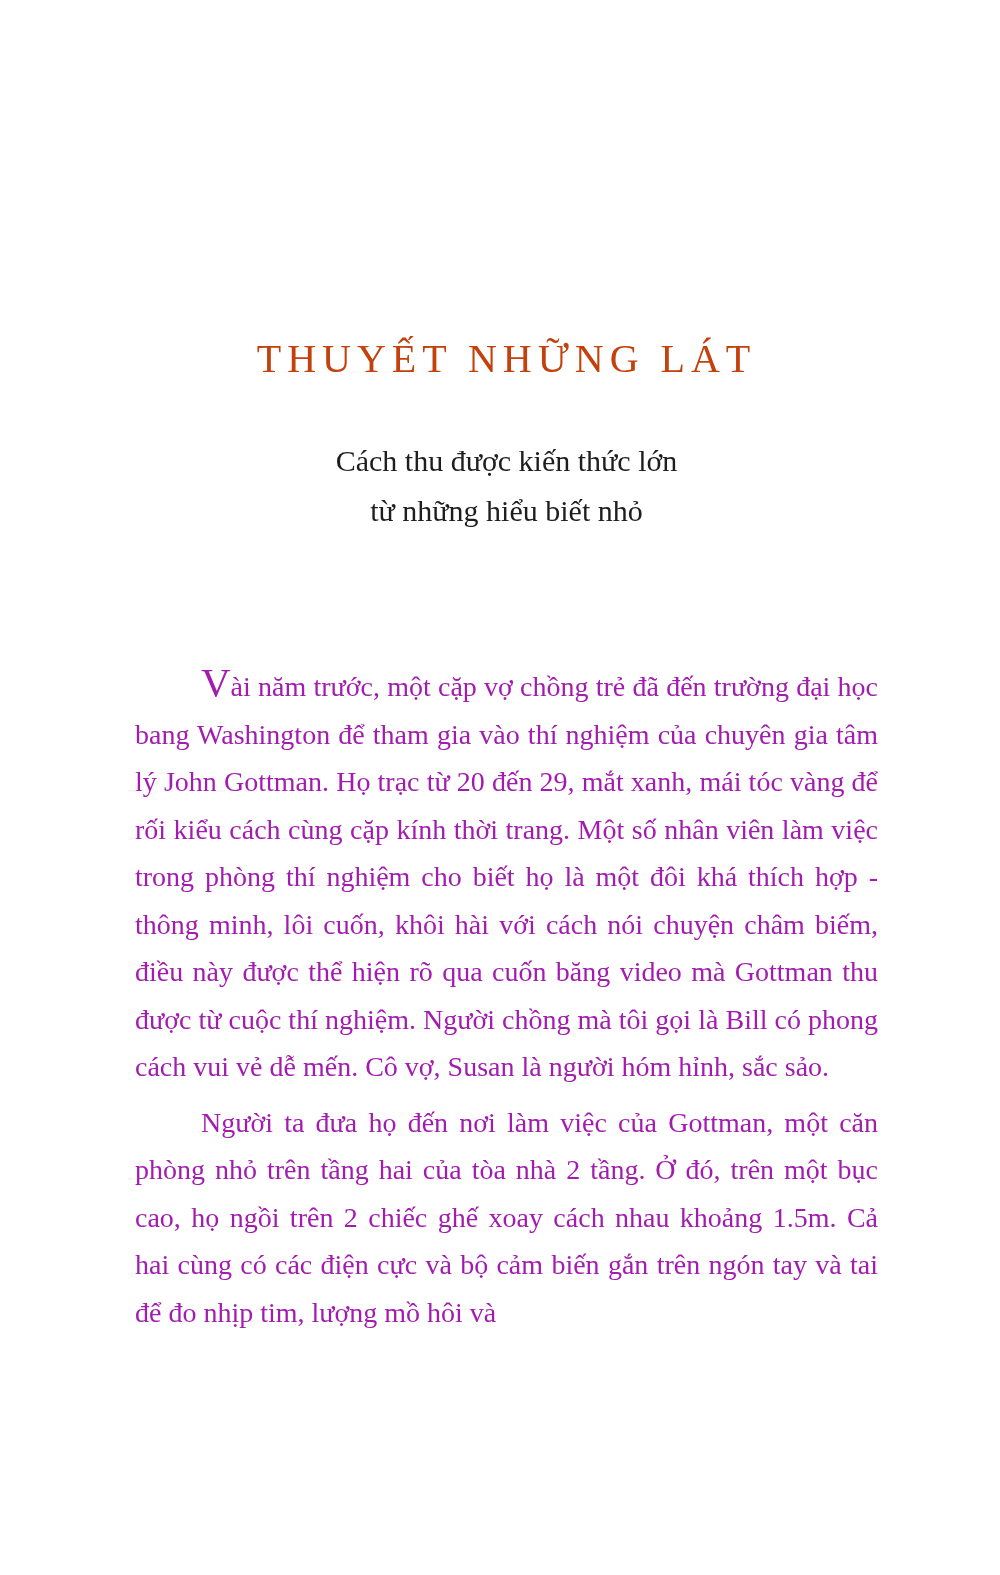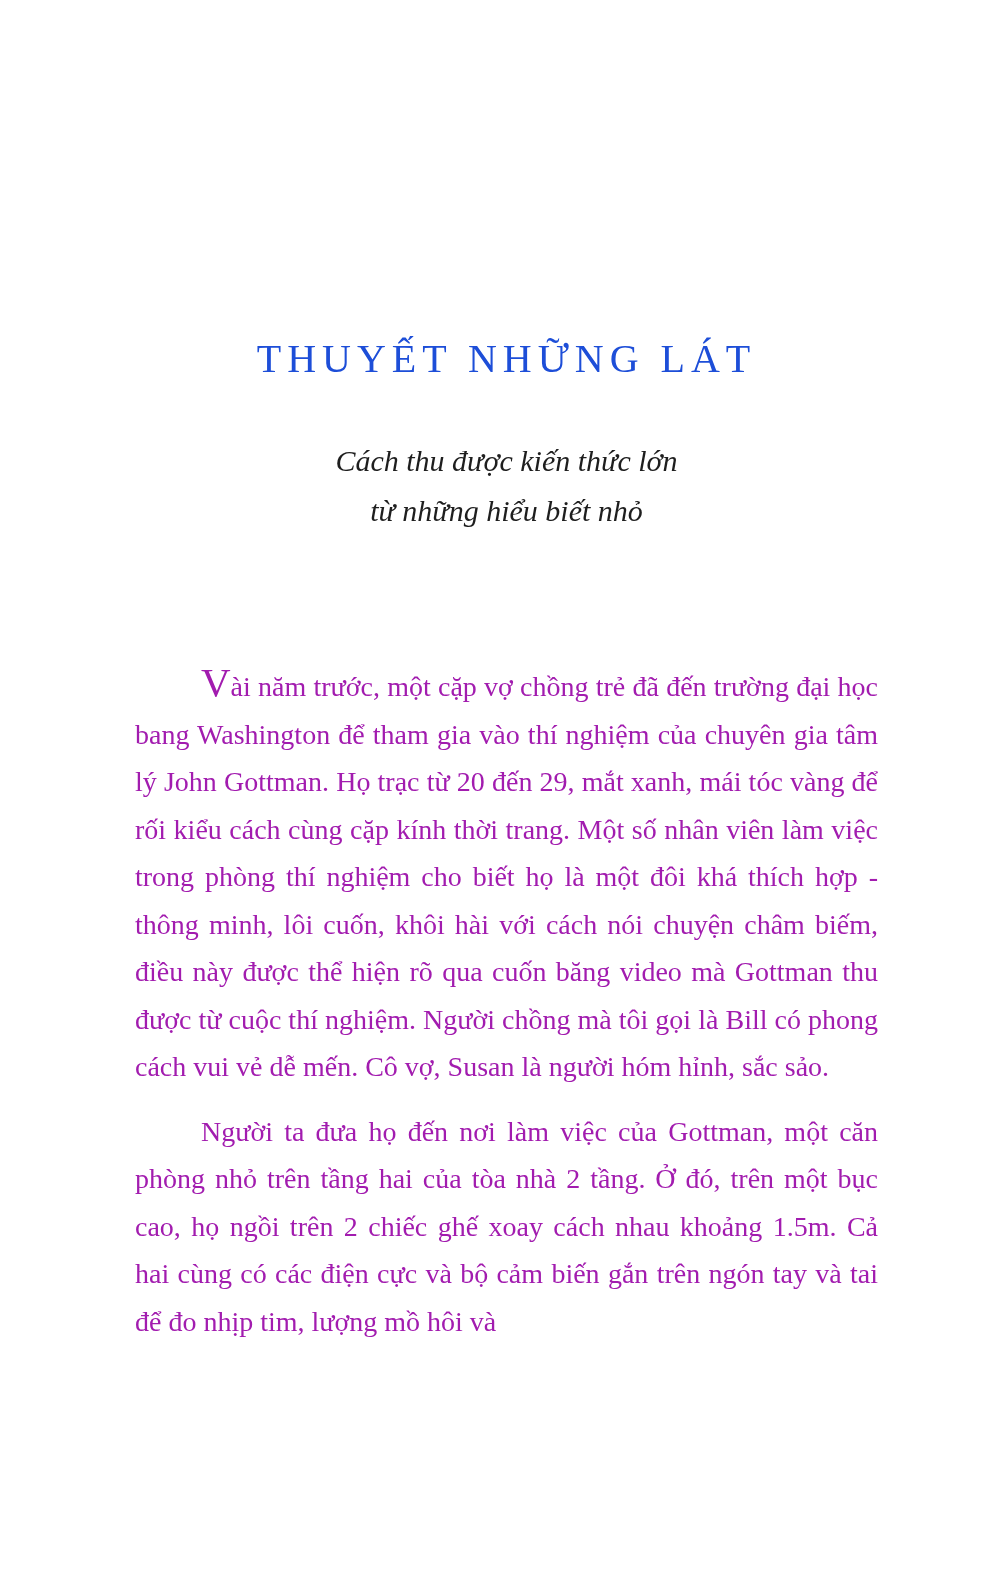--- a/index.html
+++ b/index.html
@@ -21,46 +21,45 @@
     padding: 330px 122px 0 135px;
     background: #ffffff;
   }
   .title {
     margin: 0 0 48px 0;
     text-align: center;
     font-weight: normal;
     font-size: 40px;
     letter-spacing: 6px;
     line-height: 1.45;
-    color: #1d4ed8;
+    color: #c2410c;
   }
   .title-line {
     display: block;
   }
   .subtitle {
     margin: 16px 0 128px 0;
     text-align: center;
-    font-style: italic;
     font-size: 30px;
     line-height: 1.65;
     color: #1e1e1e;
   }
   .subtitle-line {
     display: block;
   }
   .body-text p.para {
     margin: 0;
     font-size: 28px;
     line-height: 47.5px;
     text-align: justify;
     text-indent: 66px;
     color: #a21caf;
   }
   .body-text p.para + p.para {
-    margin-top: 17px;
+    margin-top: 8px;
   }
   .initial {
     font-size: 41px;
     line-height: 0;
   }
 </style>
 </head>
 <body>
 
 <div class="page">

